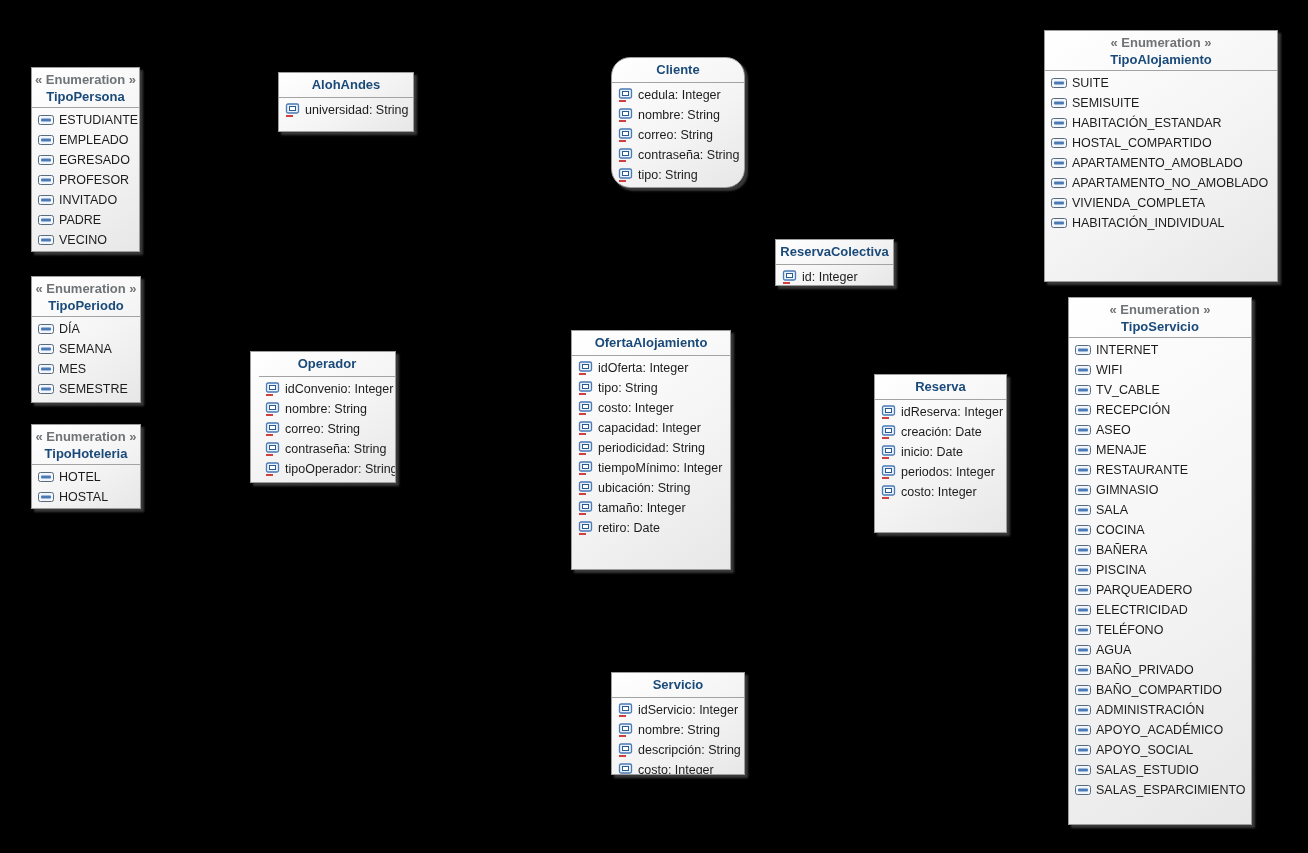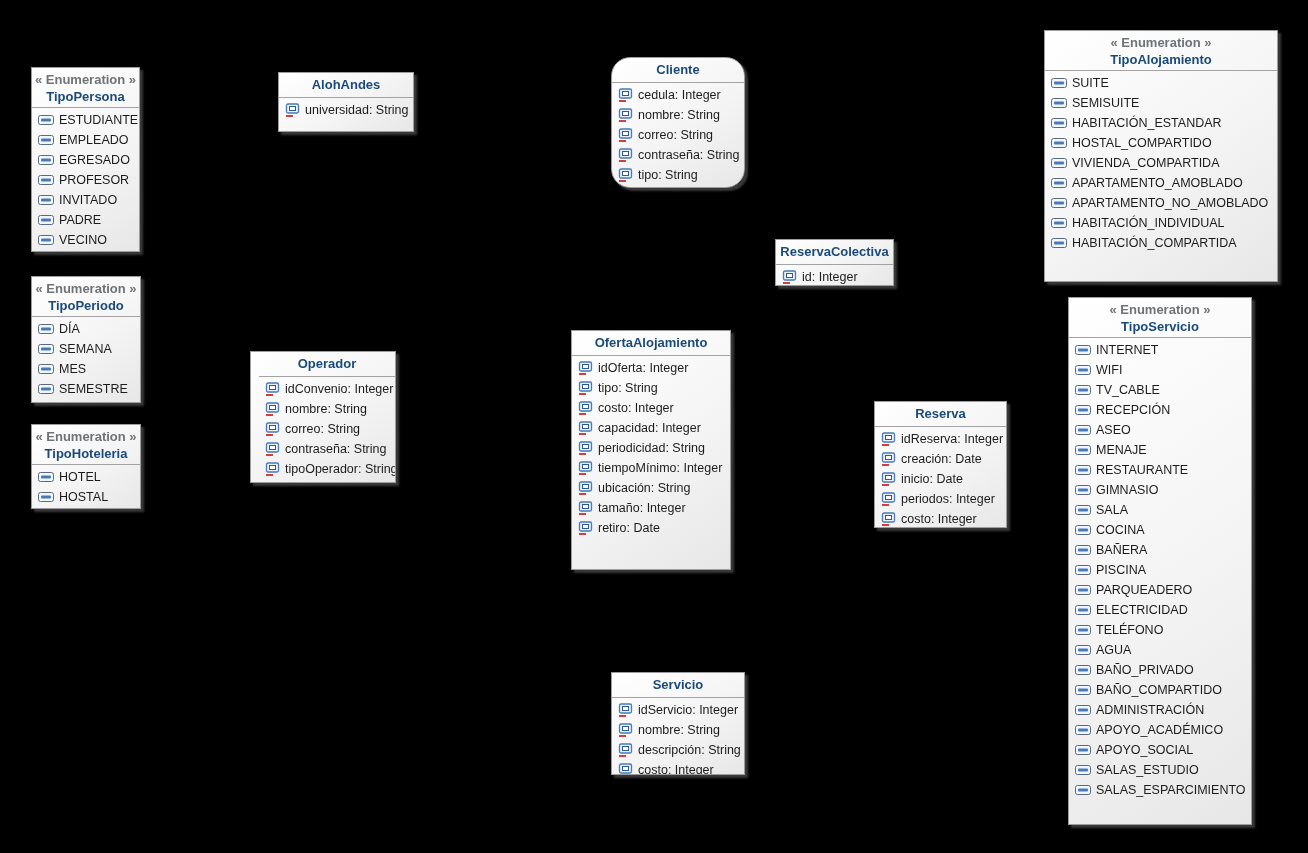--- a/index.html
+++ b/index.html
@@ -452,21 +452,21 @@
             <svg width="15" height="14" viewBox="0 0 15 14">
               <rect x="1.5" y="1" width="12" height="9" rx="1.5" fill="#e9f2fb" stroke="#4a7ab5" stroke-width="1.3"></rect>
               <rect x="4.5" y="3.5" width="6" height="4" fill="#ffffff" stroke="#2d5a8e" stroke-width="1"></rect>
               <rect x="1" y="12" width="7" height="2" fill="#d04040"></rect>
             </svg>
           </span>
           <span class="label">id: Integer</span>
         </div>
       </div>
     </div>
-    <div class="uml-box" style="left: 874px; top: 374px; width: 133px; height: 127px; margin-top: 27px;">
+    <div class="uml-box" style="left: 874px; top: 374px; width: 133px; height: 159px;">
       <div class="uml-header kind-class">
         <div class="uml-title">Reserva</div>
       </div>
       <div class="uml-body">
         <div class="uml-row">
           <span class="icon">
             <svg width="15" height="14" viewBox="0 0 15 14">
               <rect x="1.5" y="1" width="12" height="9" rx="1.5" fill="#e9f2fb" stroke="#4a7ab5" stroke-width="1.3"></rect>
               <rect x="4.5" y="3.5" width="6" height="4" fill="#ffffff" stroke="#2d5a8e" stroke-width="1"></rect>
               <rect x="1" y="12" width="7" height="2" fill="#d04040"></rect>
@@ -615,57 +615,48 @@
           </span>
           <span class="label">HOSTAL_COMPARTIDO</span>
         </div>
         <div class="uml-row">
           <span class="icon">
             <svg width="16" height="10" viewBox="0 0 16 10">
               <rect x="0.5" y="0.5" width="15" height="9" rx="2" fill="#f0f6fc" stroke="#5b6b7c" stroke-width="1"></rect>
               <rect x="3" y="3.5" width="10" height="3" rx="1" fill="#4a7ab5"></rect>
             </svg>
           </span>
-          <span class="label">VIVIENDA_COMPARTIDA</span>
-        </div>
-        <div class="uml-row">
-          <span class="icon">
-            <svg width="16" height="10" viewBox="0 0 16 10">
-              <rect x="0.5" y="0.5" width="15" height="9" rx="2" fill="#f0f6fc" stroke="#5b6b7c" stroke-width="1"></rect>
-              <rect x="3" y="3.5" width="10" height="3" rx="1" fill="#4a7ab5"></rect>
-            </svg>
-          </span>
           <span class="label">APARTAMENTO_AMOBLADO</span>
         </div>
         <div class="uml-row">
           <span class="icon">
             <svg width="16" height="10" viewBox="0 0 16 10">
               <rect x="0.5" y="0.5" width="15" height="9" rx="2" fill="#f0f6fc" stroke="#5b6b7c" stroke-width="1"></rect>
               <rect x="3" y="3.5" width="10" height="3" rx="1" fill="#4a7ab5"></rect>
             </svg>
           </span>
           <span class="label">APARTAMENTO_NO_AMOBLADO</span>
         </div>
         <div class="uml-row">
           <span class="icon">
             <svg width="16" height="10" viewBox="0 0 16 10">
               <rect x="0.5" y="0.5" width="15" height="9" rx="2" fill="#f0f6fc" stroke="#5b6b7c" stroke-width="1"></rect>
               <rect x="3" y="3.5" width="10" height="3" rx="1" fill="#4a7ab5"></rect>
             </svg>
           </span>
+          <span class="label">VIVIENDA_COMPLETA</span>
+        </div>
+        <div class="uml-row">
+          <span class="icon">
+            <svg width="16" height="10" viewBox="0 0 16 10">
+              <rect x="0.5" y="0.5" width="15" height="9" rx="2" fill="#f0f6fc" stroke="#5b6b7c" stroke-width="1"></rect>
+              <rect x="3" y="3.5" width="10" height="3" rx="1" fill="#4a7ab5"></rect>
+            </svg>
+          </span>
           <span class="label">HABITACIÓN_INDIVIDUAL</span>
-        </div>
-        <div class="uml-row">
-          <span class="icon">
-            <svg width="16" height="10" viewBox="0 0 16 10">
-              <rect x="0.5" y="0.5" width="15" height="9" rx="2" fill="#f0f6fc" stroke="#5b6b7c" stroke-width="1"></rect>
-              <rect x="3" y="3.5" width="10" height="3" rx="1" fill="#4a7ab5"></rect>
-            </svg>
-          </span>
-          <span class="label">HABITACIÓN_COMPARTIDA</span>
         </div>
       </div>
     </div>
     <div class="uml-box" style="left: 1068px; top: 297px; width: 184px; height: 528px;">
       <div class="uml-header kind-enumeration">
         <div class="uml-stereotype">« Enumeration »</div>
         <div class="uml-title">TipoServicio</div>
       </div>
       <div class="uml-body">
         <div class="uml-row">

